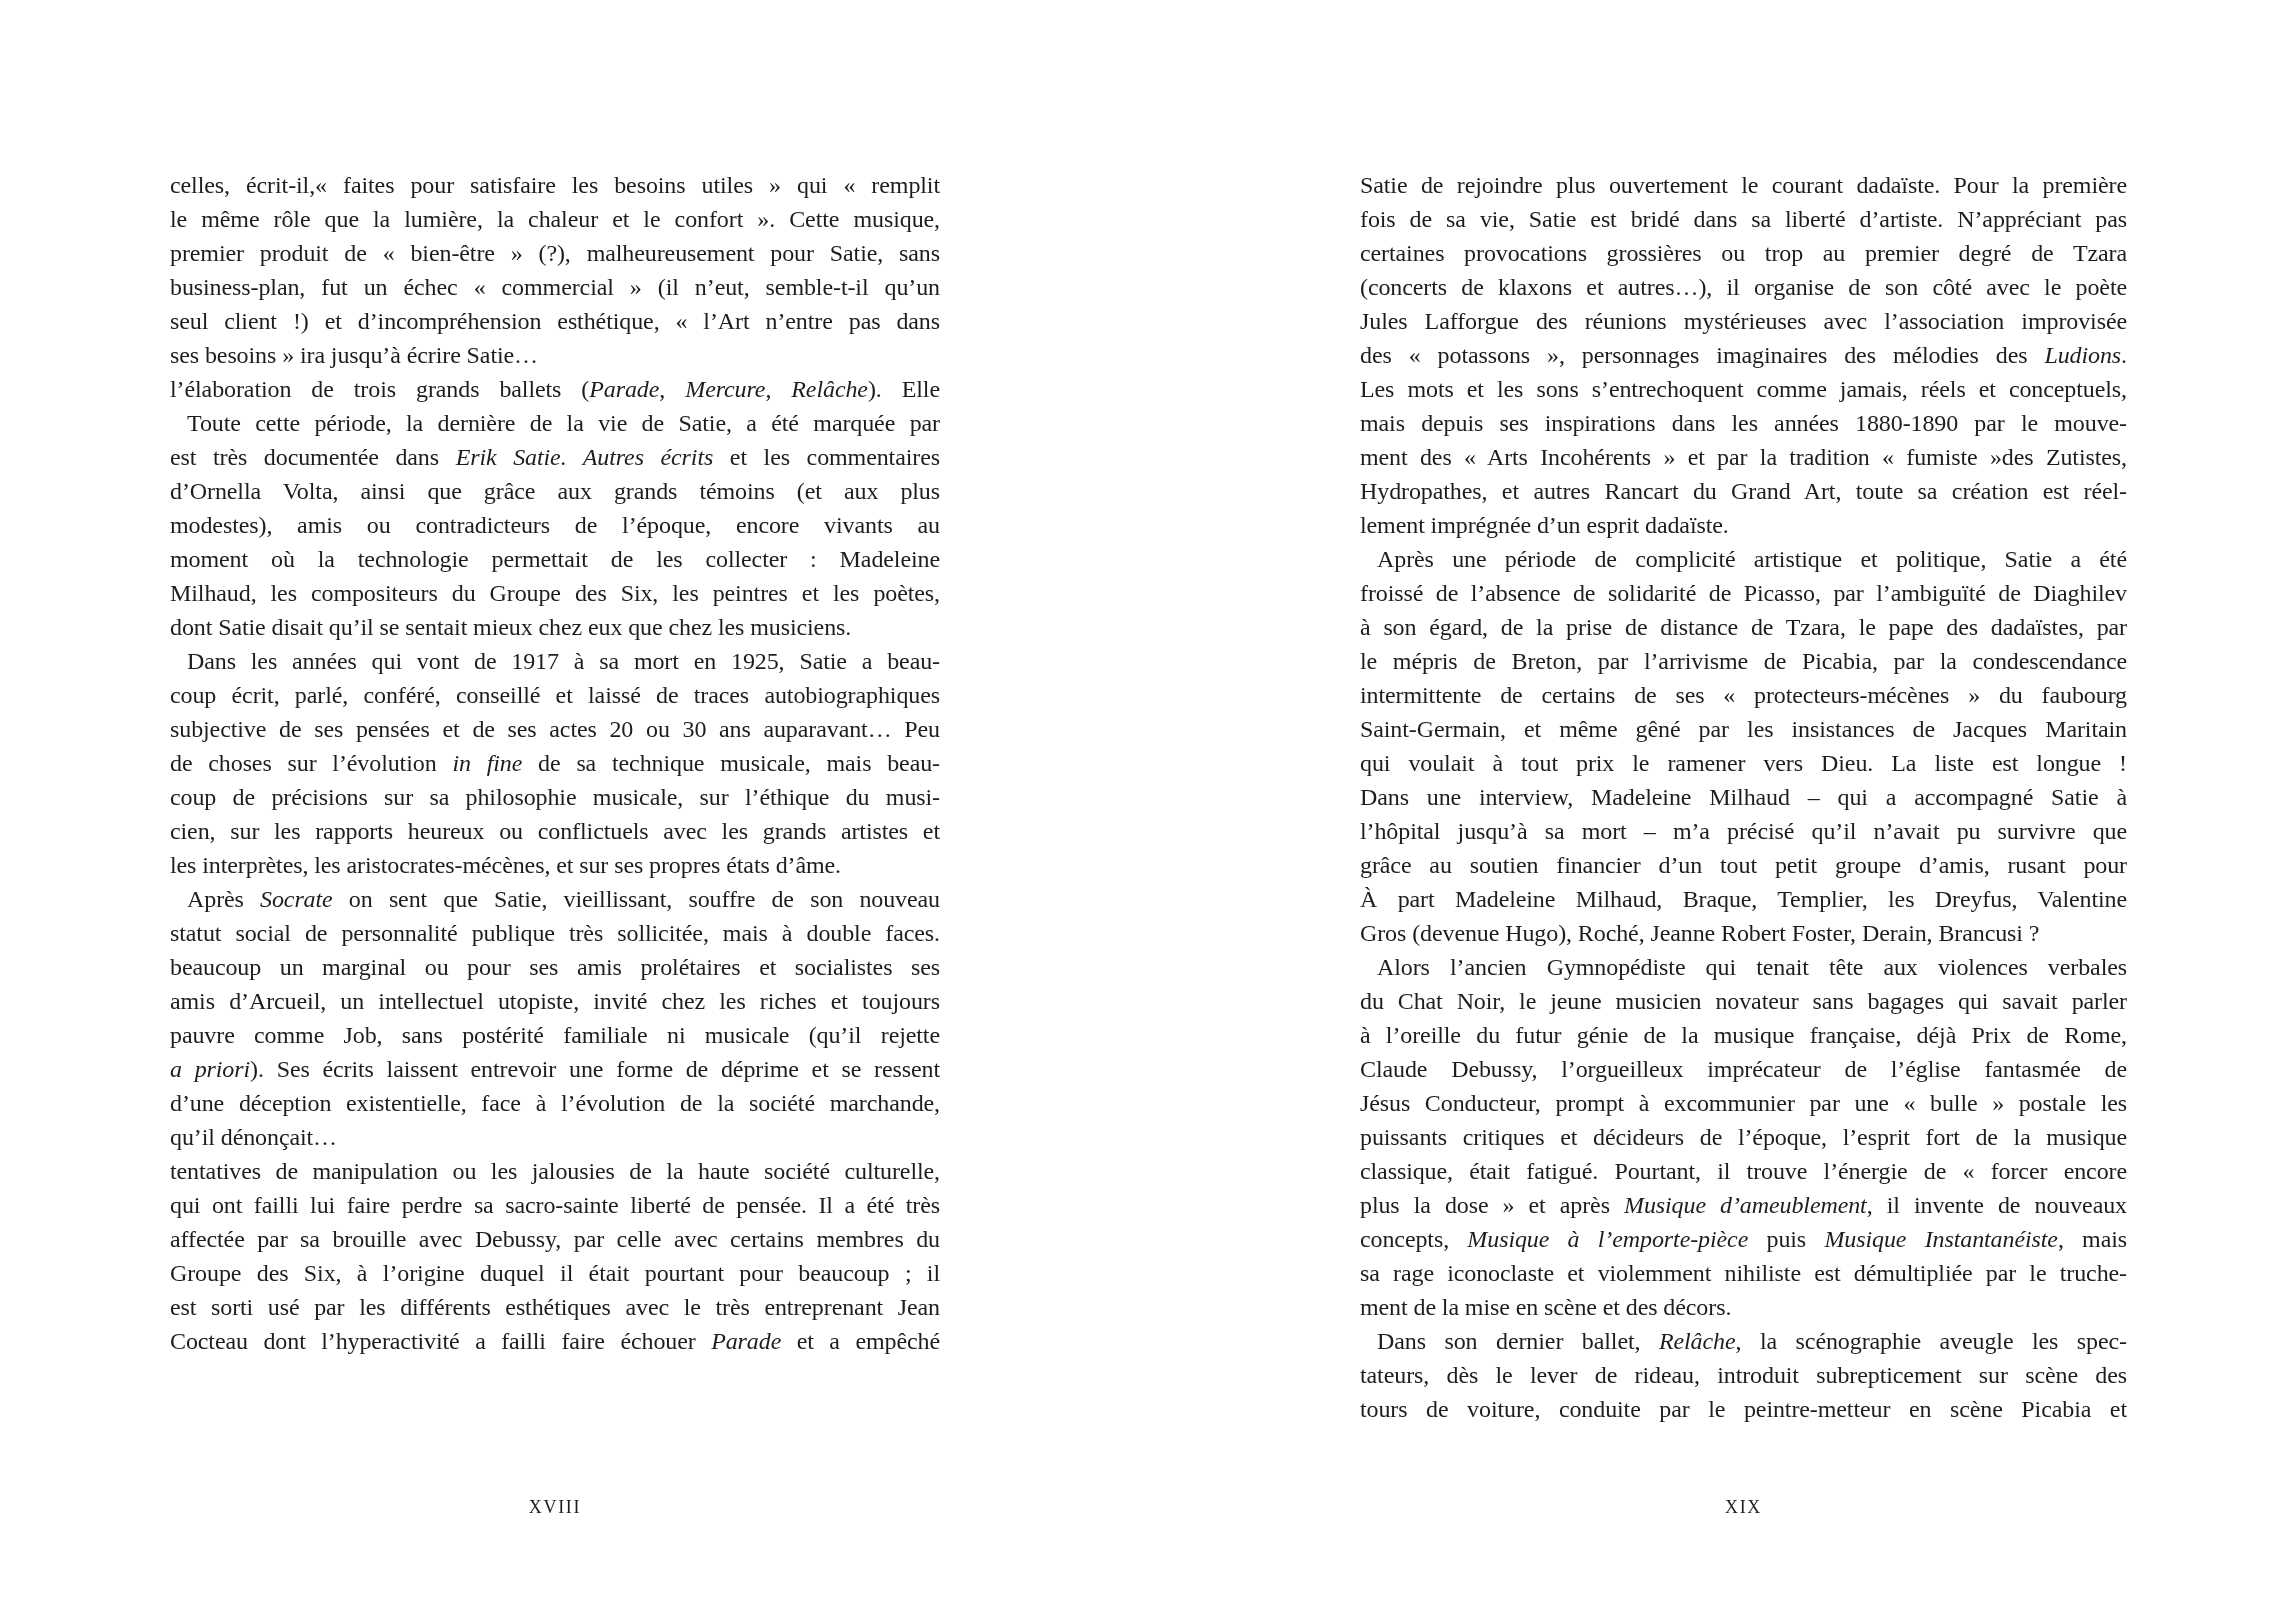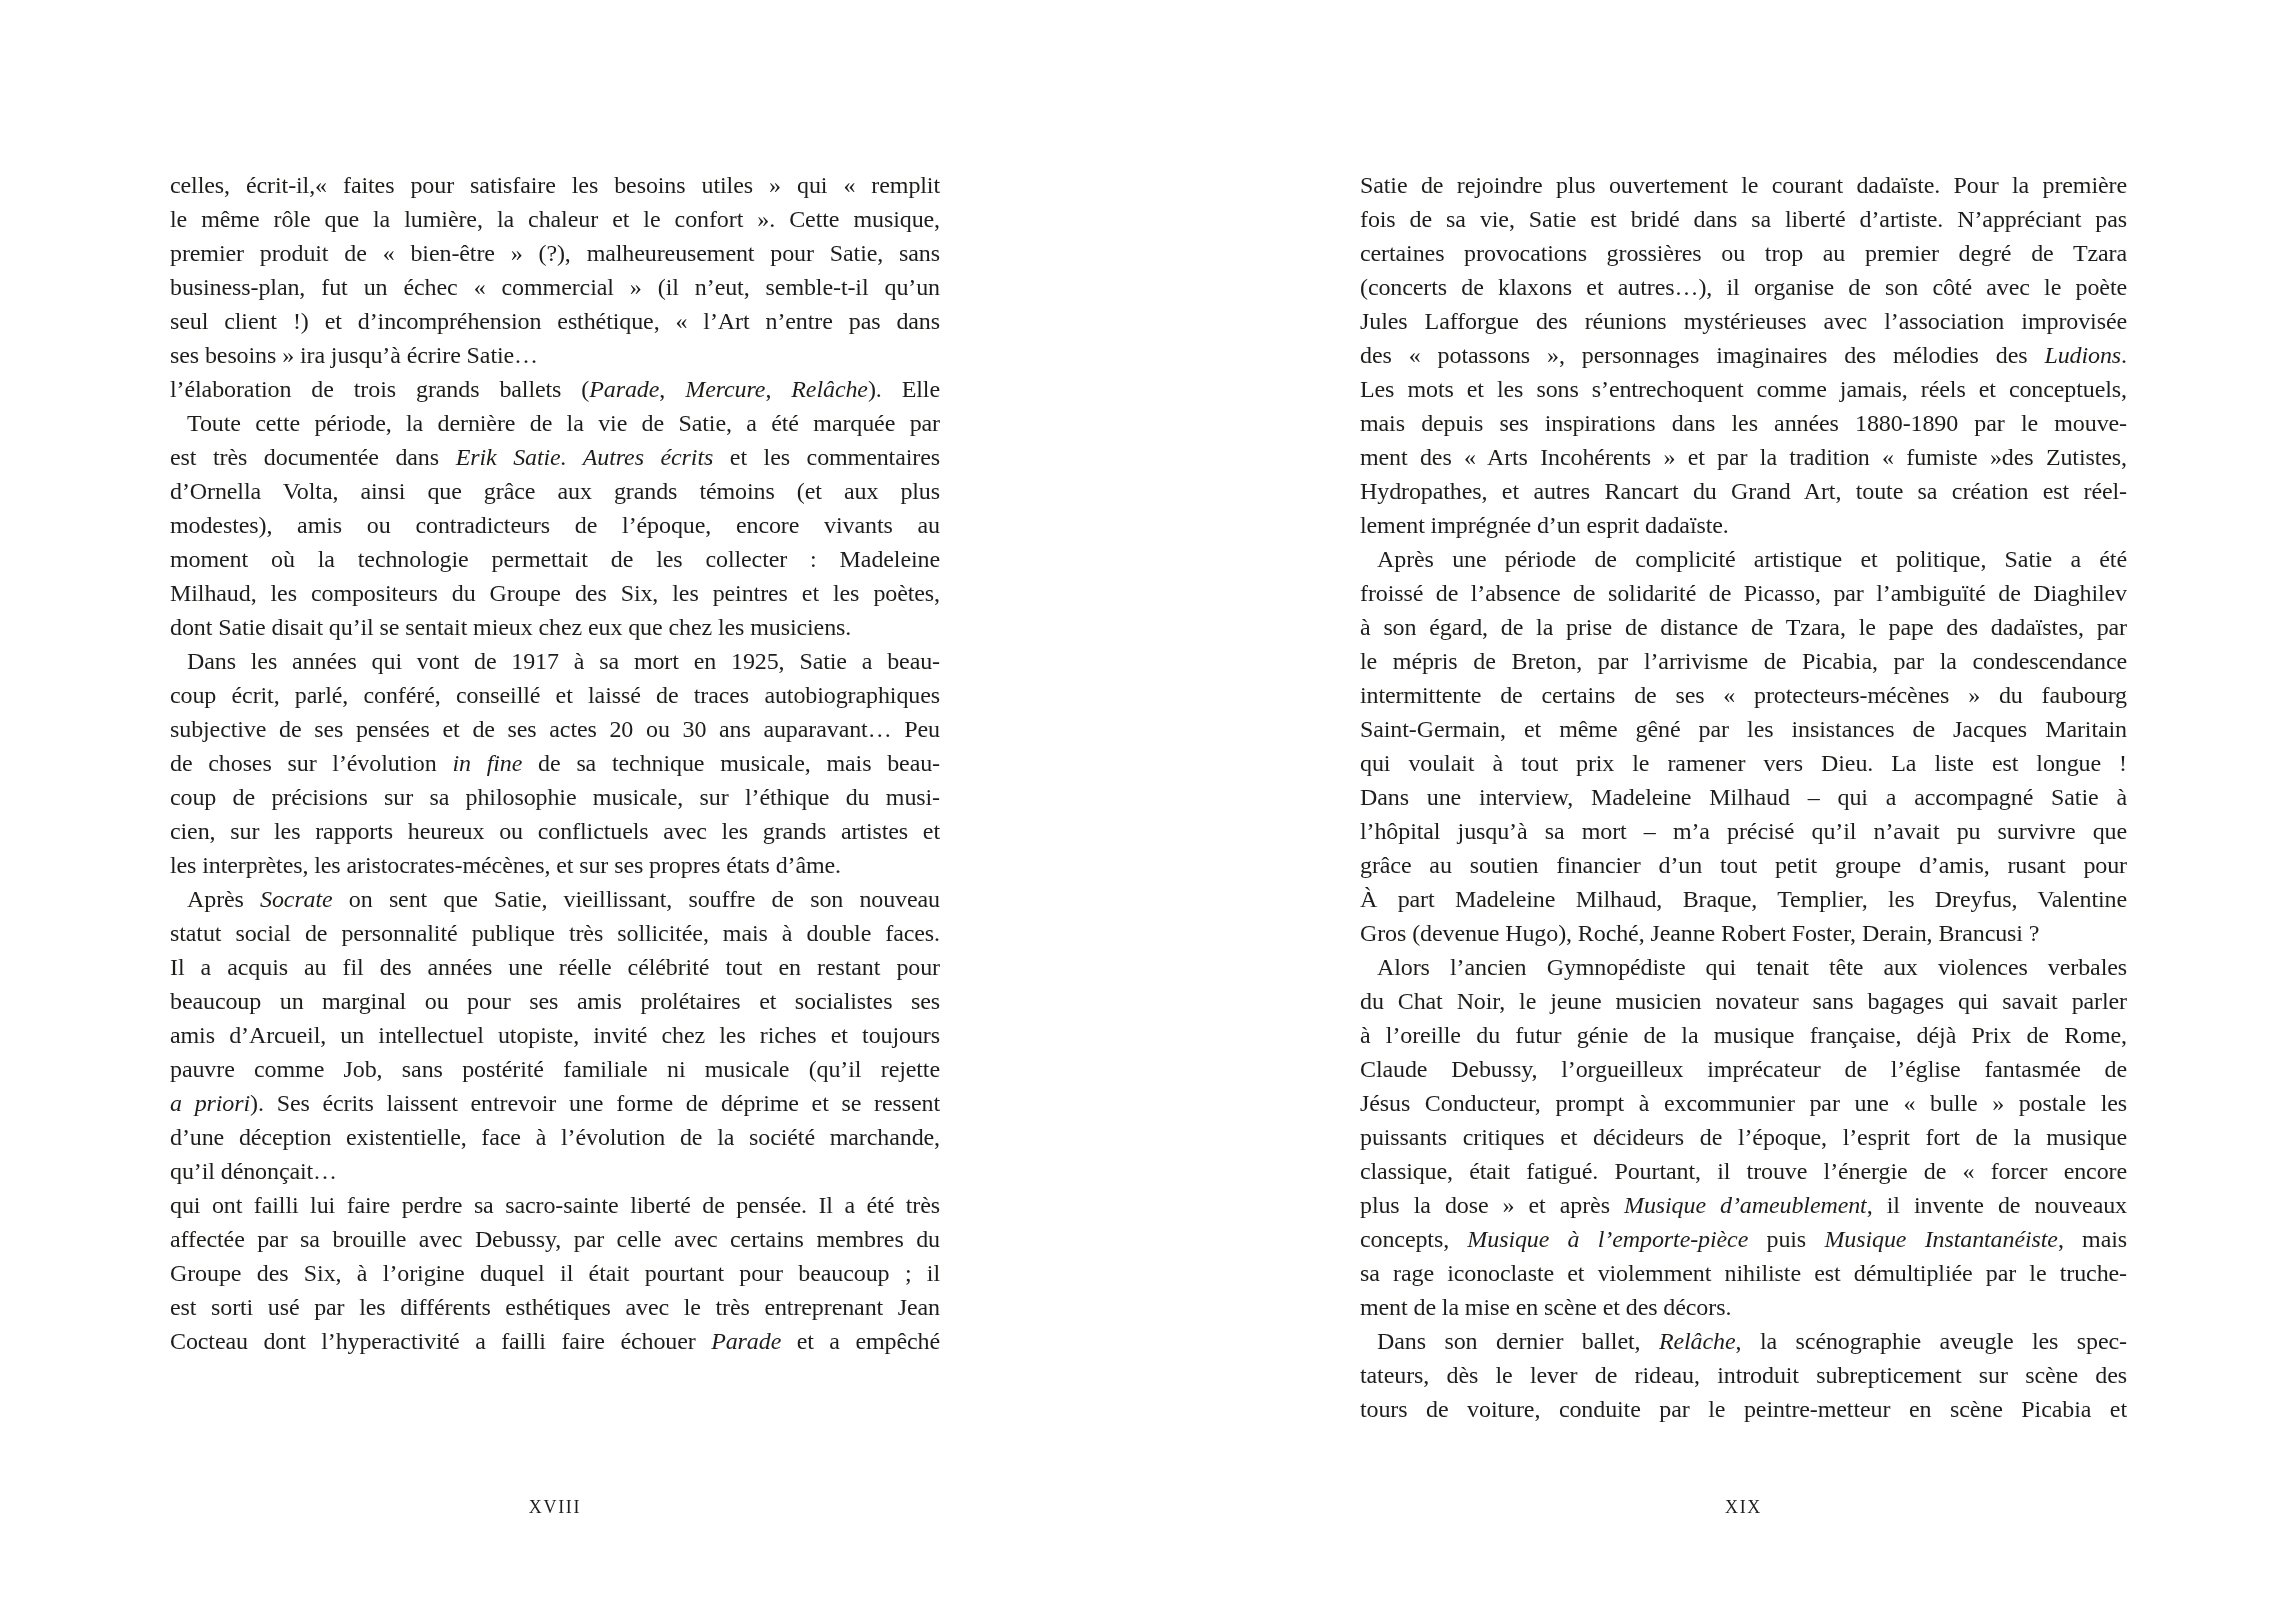--- a/index.html
+++ b/index.html
@@ -61,27 +61,27 @@
         <div class="line last"><span class="">dont Satie disait qu’il se sentait mieux chez eux que chez les musiciens.</span></div>
         <div class="line indent"><span class="">Dans les années qui vont de 1917 à sa mort en 1925, Satie a beau-</span></div>
         <div class="line"><span class="">coup écrit, parlé, conféré, conseillé et laissé de traces autobiographiques</span></div>
         <div class="line"><span class="">subjective de ses pensées et de ses actes 20 ou 30 ans auparavant… Peu</span></div>
         <div class="line"><span class="">de choses sur l’évolution </span><span class="italic">in fine</span><span class=""> de sa technique musicale, mais beau-</span></div>
         <div class="line"><span class="">coup de précisions sur sa philosophie musicale, sur l’éthique du musi-</span></div>
         <div class="line"><span class="">cien, sur les rapports heureux ou conflictuels avec les grands artistes et</span></div>
         <div class="line last"><span class="">les interprètes, les aristocrates-mécènes, et sur ses propres états d’âme.</span></div>
         <div class="line indent"><span class="">Après </span><span class="italic">Socrate</span><span class=""> on sent que Satie, vieillissant, souffre de son nouveau</span></div>
         <div class="line"><span class="">statut social de personnalité publique très sollicitée, mais à double faces.</span></div>
-        <div class="line"><span class="">Il a acquis au fil des années une réelle célébrité tout en restant pour</span></div>
         <div class="line"><span class="">beaucoup un marginal ou pour ses amis prolétaires et socialistes ses</span></div>
         <div class="line"><span class="">amis d’Arcueil, un intellectuel utopiste, invité chez les riches et toujours</span></div>
         <div class="line"><span class="">pauvre comme Job, sans postérité familiale ni musicale (qu’il rejette</span></div>
         <div class="line"><span class="italic">a priori</span><span class="">). Ses écrits laissent entrevoir une forme de déprime et se ressent</span></div>
         <div class="line"><span class="">d’une déception existentielle, face à l’évolution de la société marchande,</span></div>
         <div class="line last"><span class="">qu’il dénonçait…</span></div>
+        <div class="line"><span class="">tentatives de manipulation ou les jalousies de la haute société culturelle,</span></div>
         <div class="line"><span class="">qui ont failli lui faire perdre sa sacro-sainte liberté de pensée. Il a été très</span></div>
         <div class="line"><span class="">affectée par sa brouille avec Debussy, par celle avec certains membres du</span></div>
         <div class="line"><span class="">Groupe des Six, à l’origine duquel il était pourtant pour beaucoup ; il</span></div>
         <div class="line"><span class="">est sorti usé par les différents esthétiques avec le très entreprenant Jean</span></div>
         <div class="line"><span class="">Cocteau dont l’hyperactivité a failli faire échouer </span><span class="italic">Parade</span><span class=""> et a empêché</span></div>
       </div>
     <div class="page-number pn-left">XVIII</div>
   </section>
 
   <section class="page page-right">

